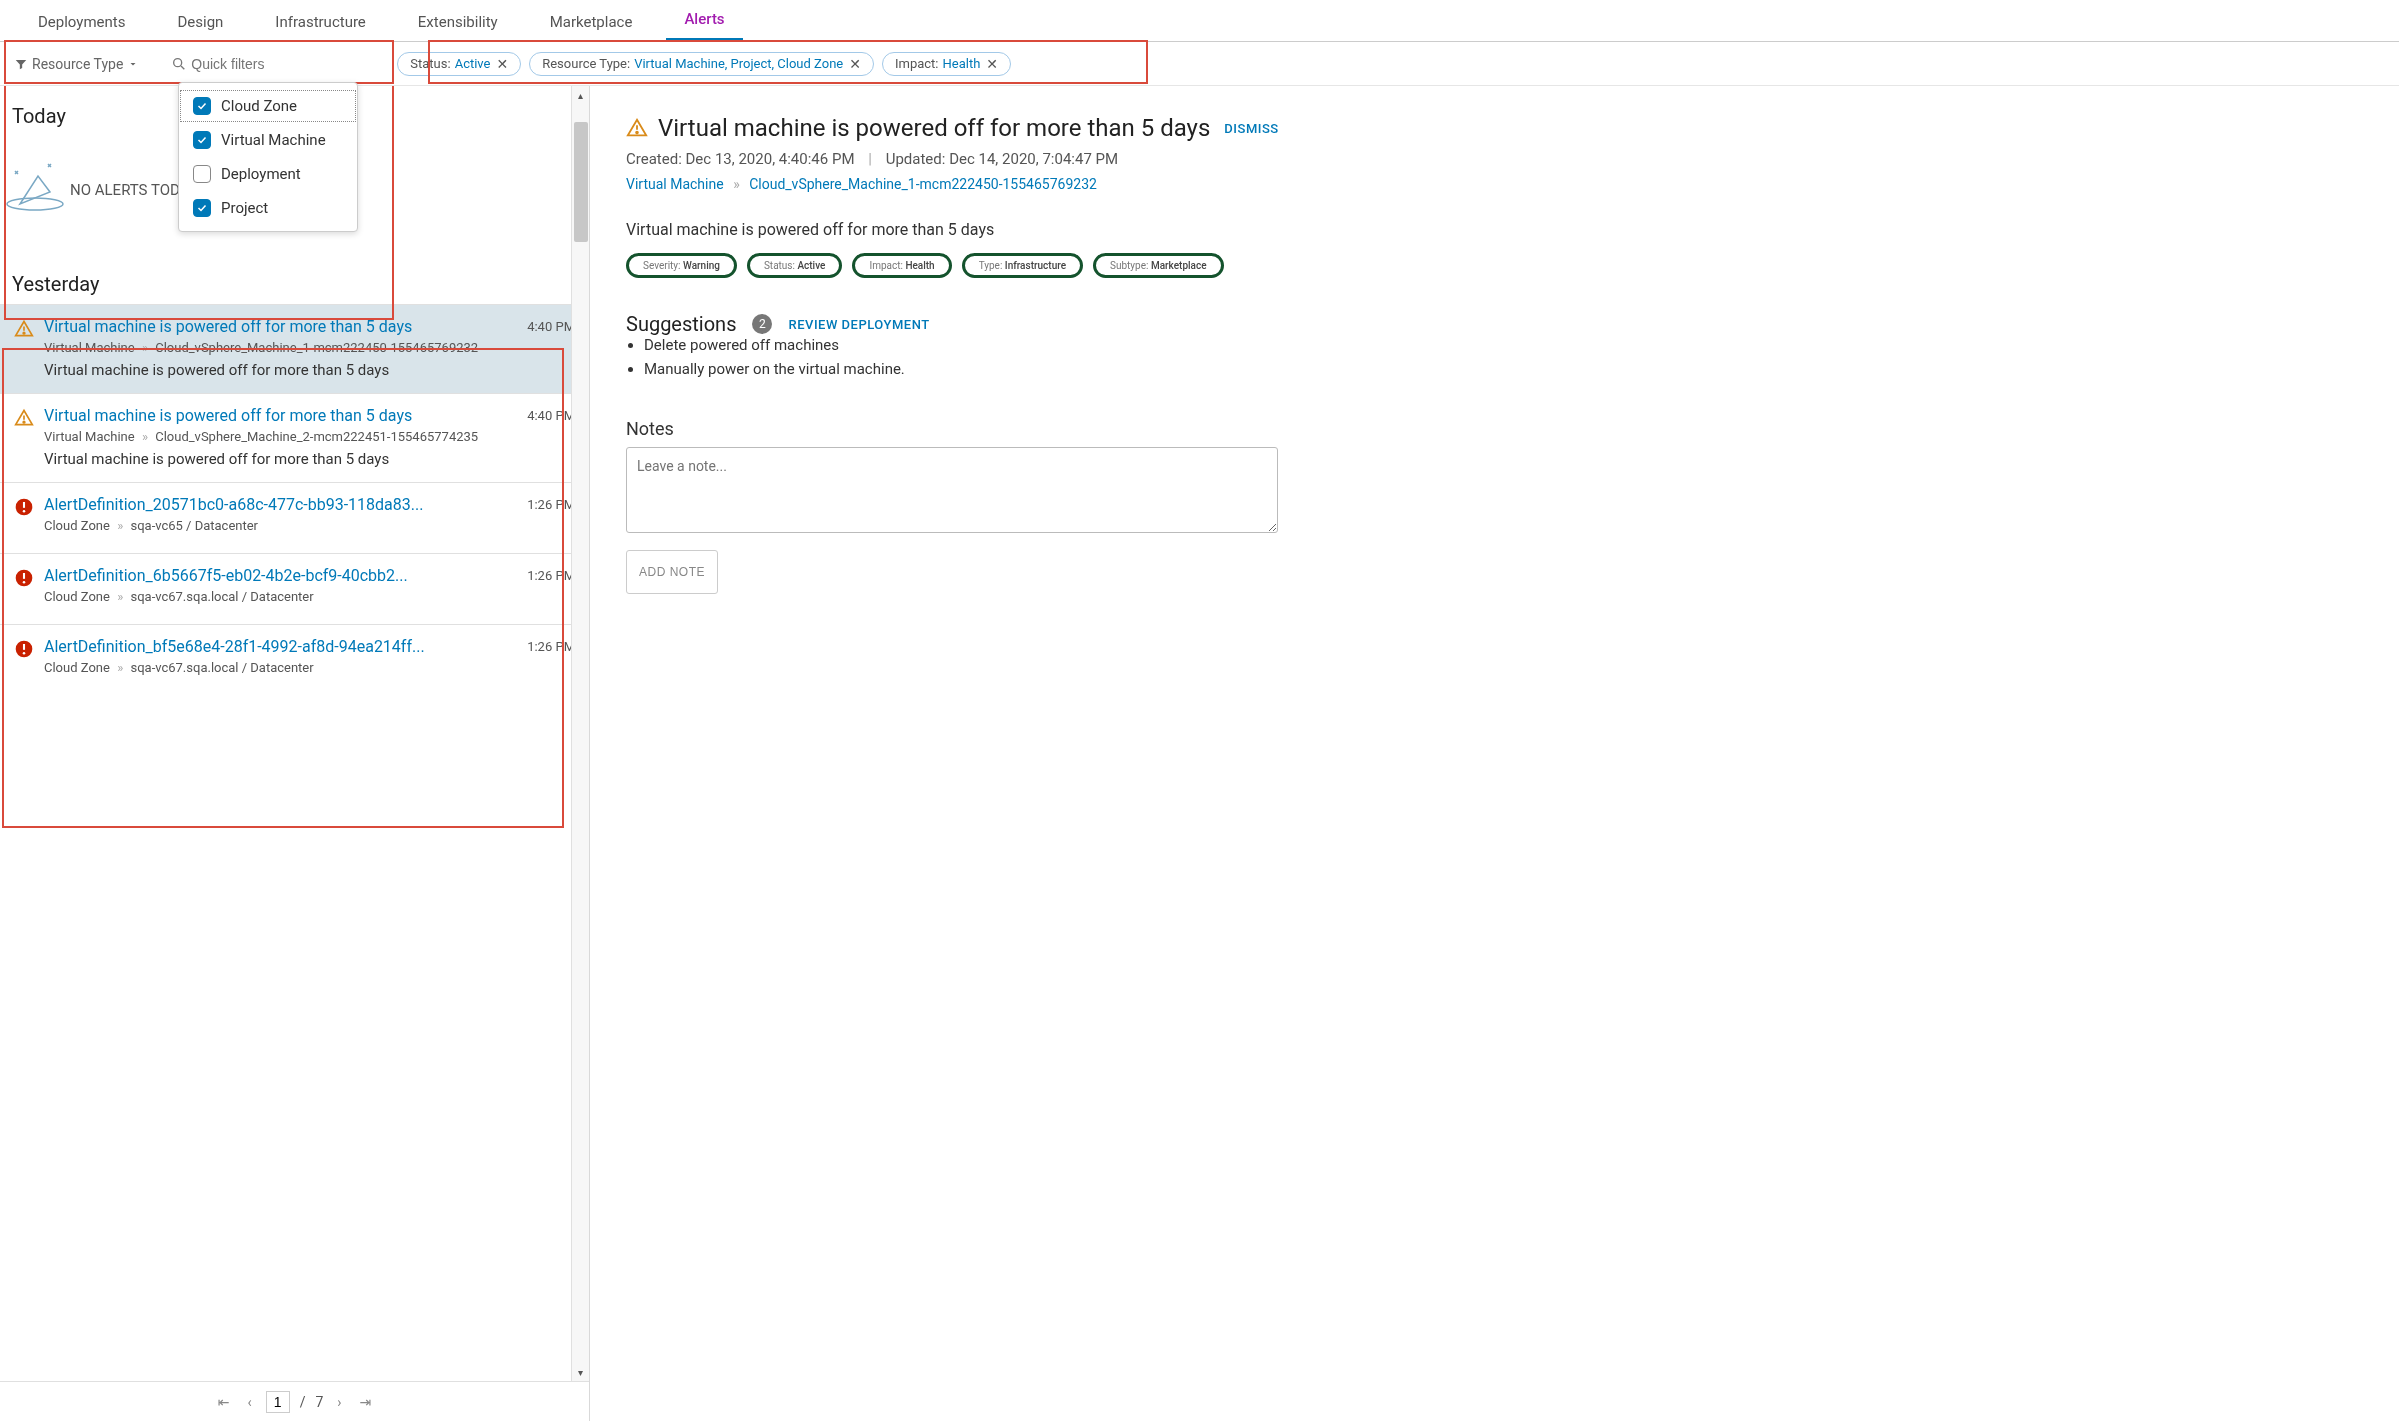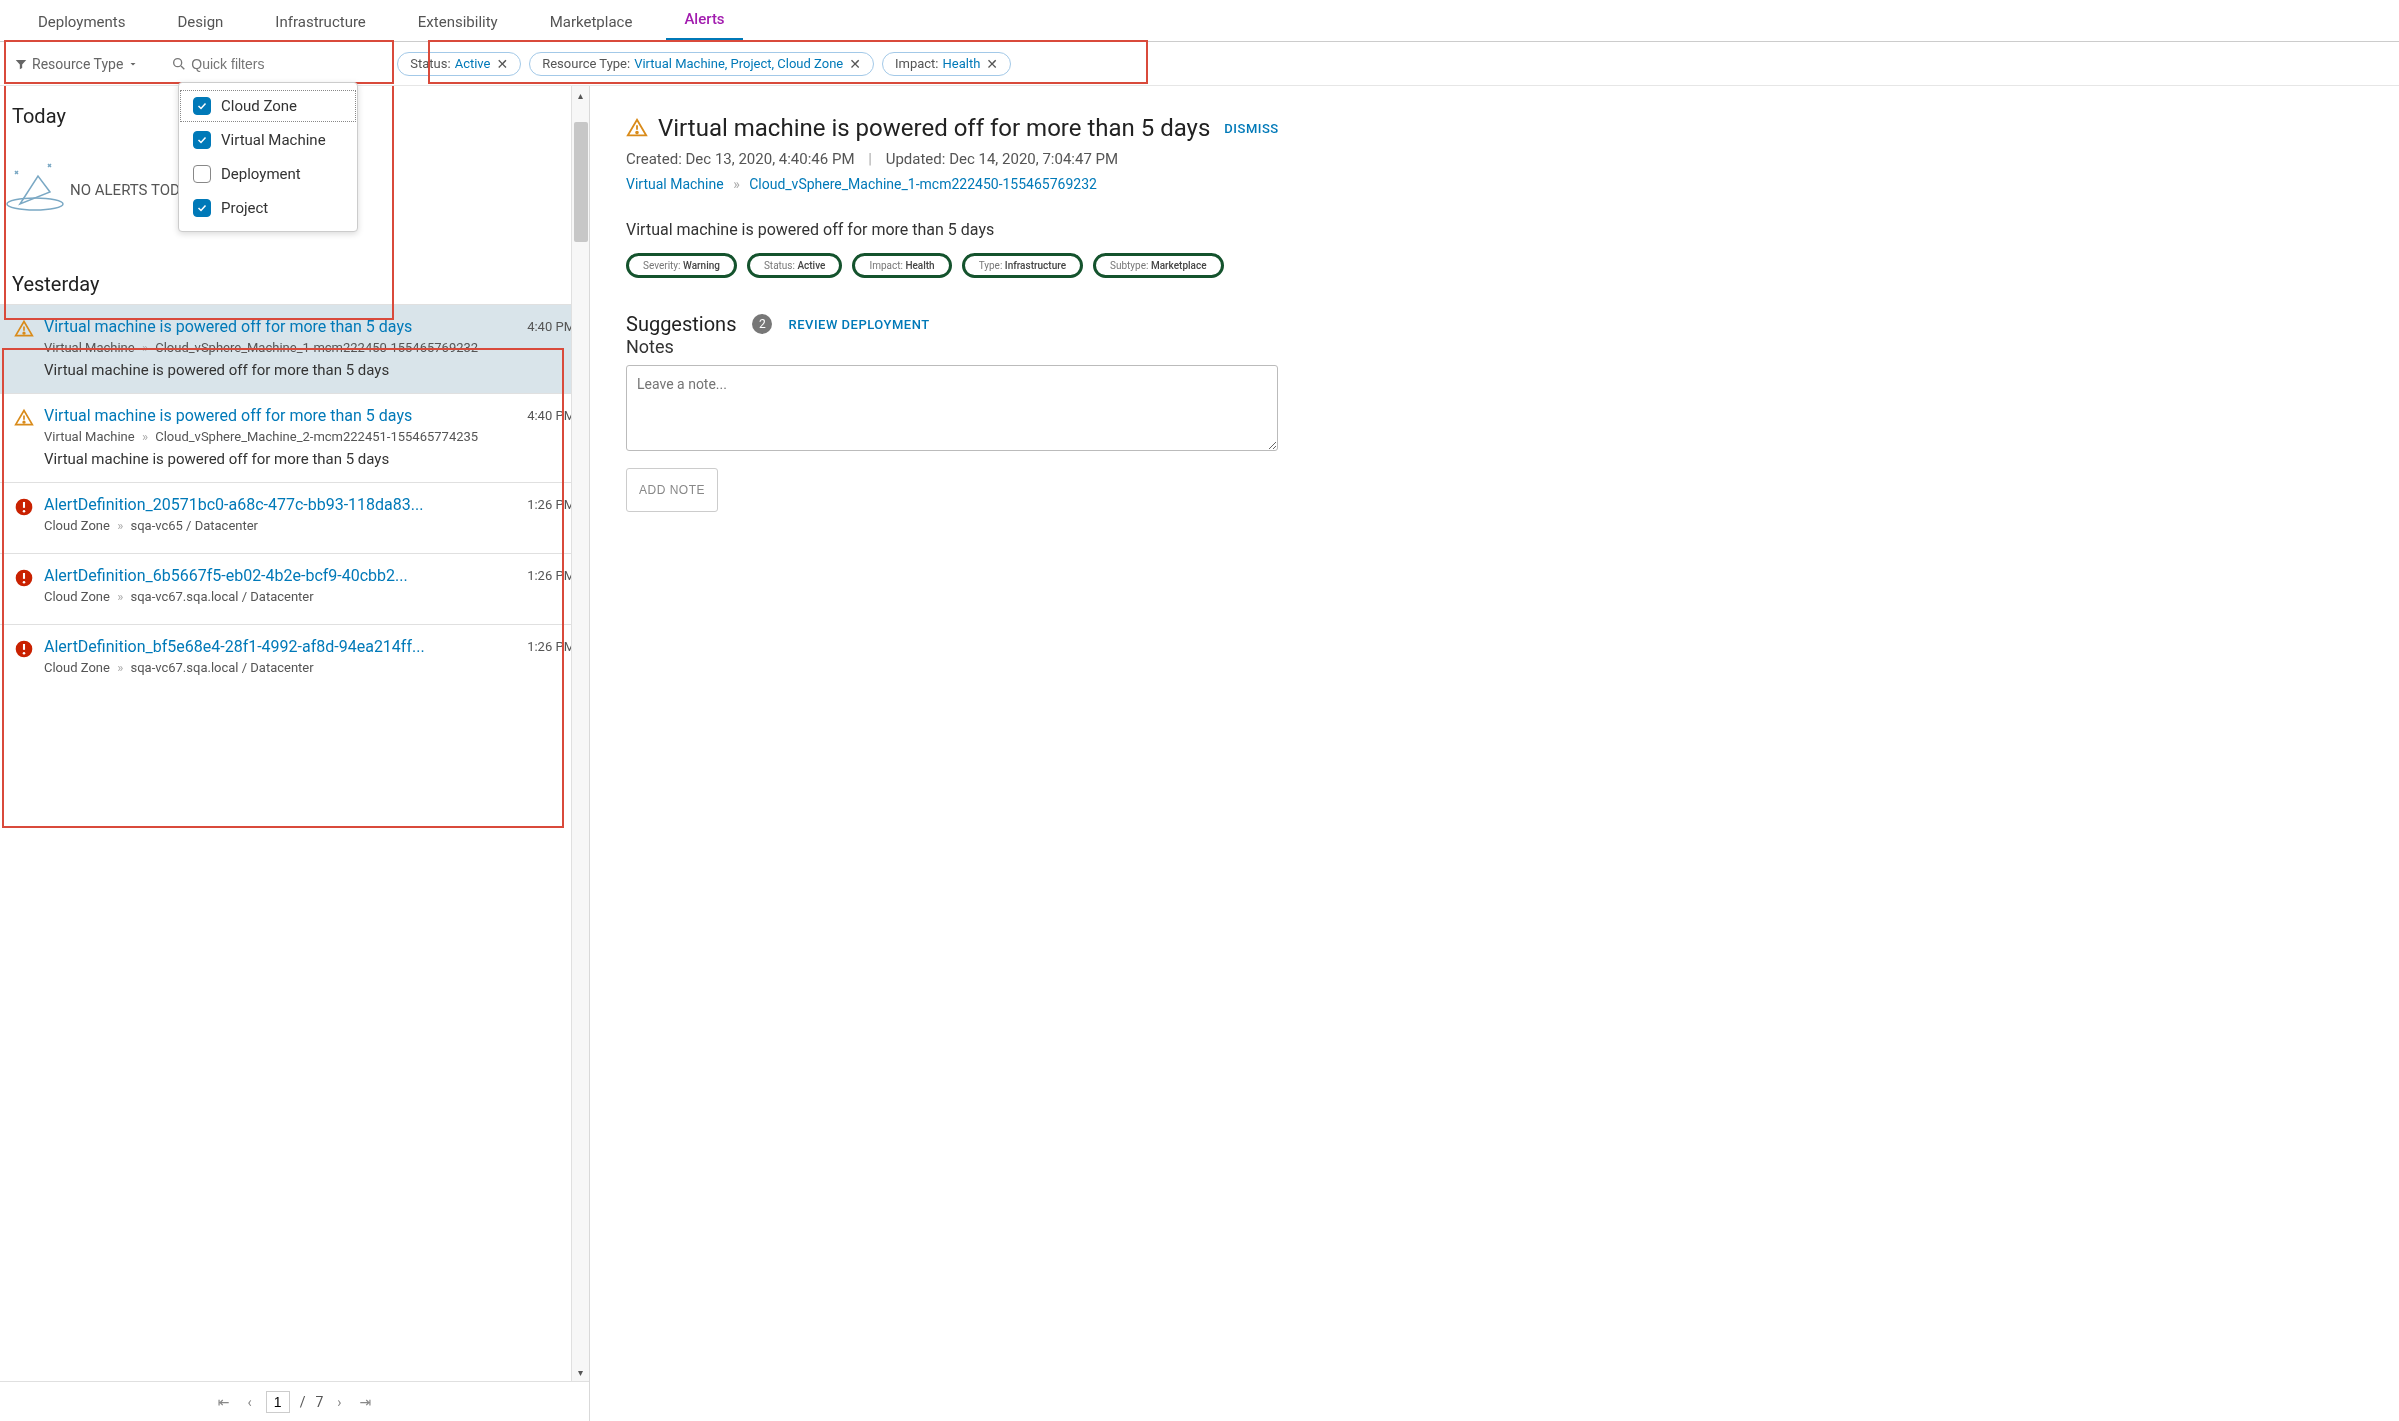--- a/index.html
+++ b/index.html
@@ -285,18 +285,22 @@
         <div class="tag"><span class="k">Impact:</span> <b style="font-weight:500">Health</b></div>
         <div class="tag"><span class="k">Type:</span> <b style="font-weight:500">Infrastructure</b></div>
         <div class="tag"><span class="k">Subtype:</span> <b style="font-weight:500">Marketplace</b></div>
       </div>
 
     <div class="sug-row">
       <span class="sug-h">Suggestions</span>
       <span class="badge">2</span>
       <a class="review">REVIEW DEPLOYMENT</a>
     </div>
+    <ul class="sugg" id="sugg">
+        <li>Delete powered off machines</li>
+        <li>Manually power on the virtual machine.</li>
+      </ul>
 
     <div class="notes-h">Notes</div>
     <textarea class="note" placeholder="Leave a note..." style=""></textarea>
     <div><button class="addnote" disabled="">ADD NOTE</button></div>
   </div>
 </div>
 
 </body></html>

